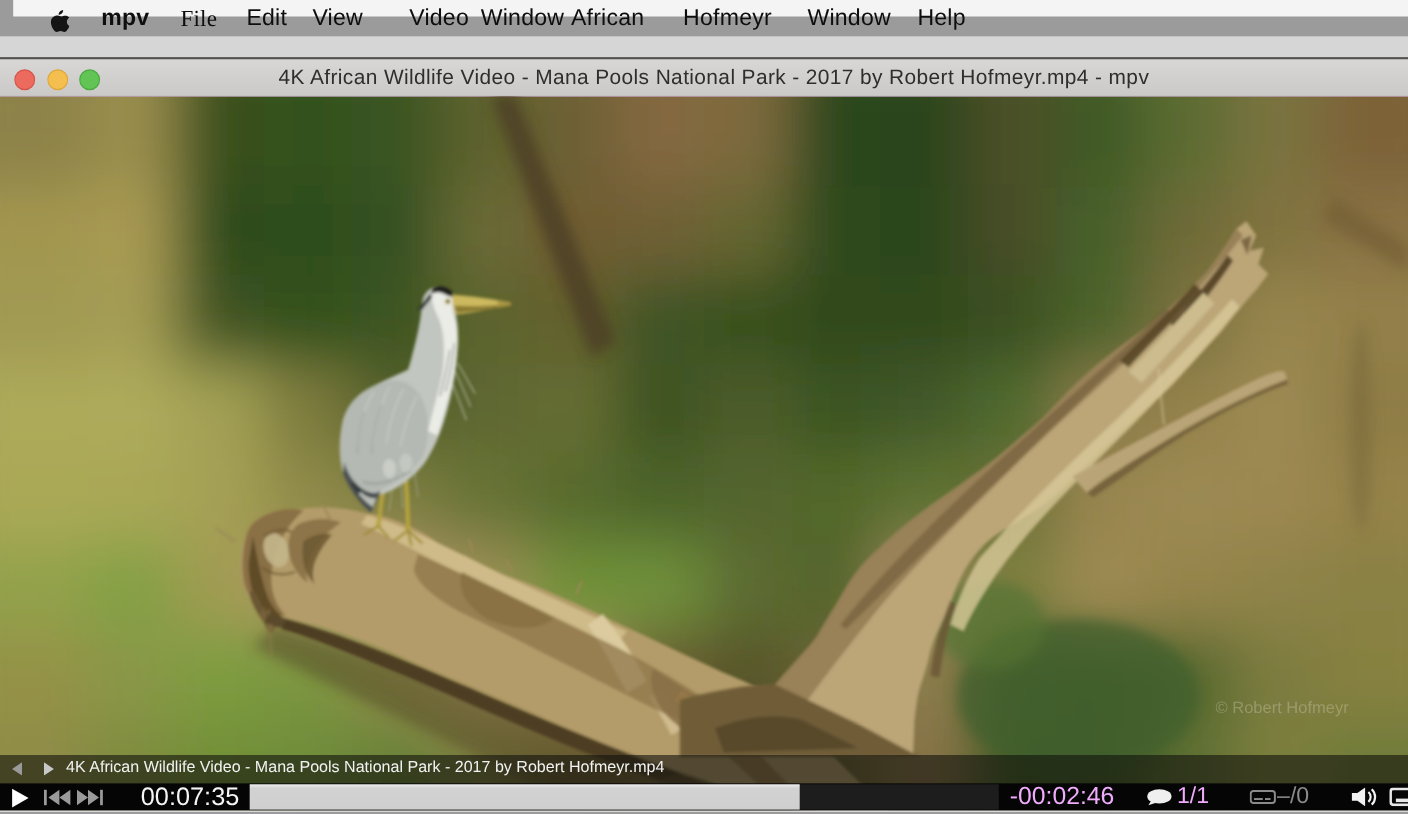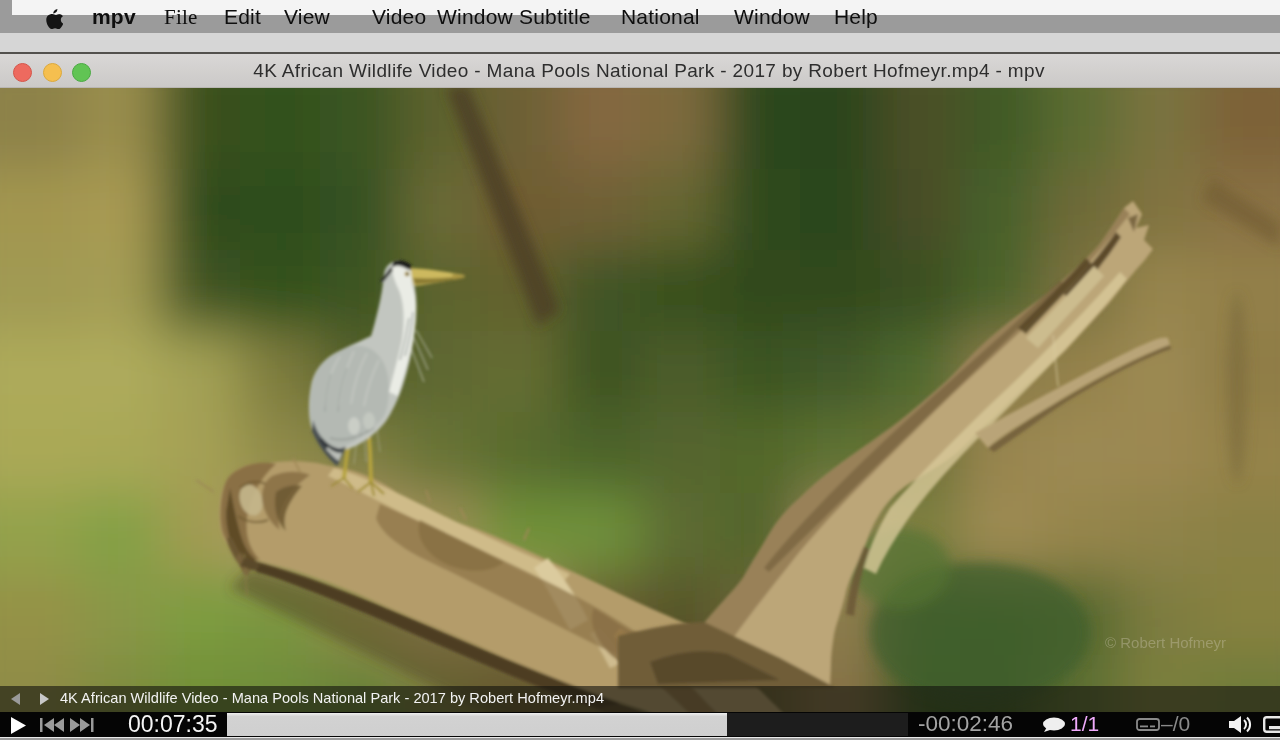--- a/index.html
+++ b/index.html
@@ -30,22 +30,22 @@
     <svg class="item" style="left:33px;top:2.5px;" width="18" height="23" viewBox="0 0 18 23">
       <path fill="#141414" d="M12.4 1.0c0.1 1.1-0.35 2.2-1.1 3.1-0.8 0.9-2.0 1.5-3.0 1.4-0.13-1.1 0.45-2.25 1.15-3.0C10.25 1.6 11.5 1.05 12.4 1.0z"></path>
       <path fill="#141414" d="M13.9 6.1c1.45 0 3.0 0.8 4.05 2.1-3.1 1.75-2.65 6.2 0.25 7.5-0.45 1.05-0.7 1.5-1.3 2.45-0.85 1.3-2.0 2.9-3.45 2.9-1.3 0-1.65-0.85-3.4-0.85-1.75 0-2.15 0.87-3.45 0.85-1.45-0.03-2.5-1.45-3.35-2.75-2.35-3.65-2.6-7.95-0.7-10.2 1.35-1.6 3.45-2.05 4.85-2.05 1.45 0 2.35 0.85 3.55 0.85 1.15 0 1.85-0.85 3.5-0.85z"></path>
     </svg>
     <div class="item" style="left:80px;font-weight:bold;">mpv</div>
     <div class="item" style="left:152px;font-family:Liberation Serif, serif;">File</div>
     <div class="item" style="left:212px;">Edit</div>
     <div class="item" style="left:272px;">View</div>
     <div class="item" style="left:360px;">Video</div>
     <div class="item" style="left:425px;">Window</div>
-    <div class="item" style="left:507px;">Subtitle</div>
-    <div class="item" style="left:609px;">National</div>
+    <div class="item" style="left:507px;">African</div>
+    <div class="item" style="left:609px;">Hofmeyr</div>
     <div class="item" style="left:722px;text-align:right;">Window</div>
     <div class="item" style="left:822px;">Help</div>
   </div>
   <div class="gap"></div>
   <div class="winborder"></div>
   <div class="titlebar"></div>
   <div class="tl red"></div>
   <div class="tl yellow"></div>
   <div class="tl green"></div>
   <div class="wintitle">4K African Wildlife Video - Mana Pools National Park - 2017 by Robert Hofmeyr.mp4 - mpv</div>
@@ -370,21 +370,21 @@
         <path d="M62 3 L52 10 L62 17 Z"></path>
         <path d="M68 3 L78 10 L68 17 Z"></path>
         <path d="M78 3 L88 10 L78 17 Z"></path>
         <rect x="89" y="3" width="2.5" height="14"></rect>
       </g>
     </svg>
     <div style="position:absolute;left:128px;top:0;width:100px;height:37px;line-height:24px;font-size:23px;color:#f5f5f5;">00:07:35</div>
 
     <div style="position:absolute;left:227px;top:1px;width:681px;height:23px;background:#1d1d1d;"></div>
     <div style="position:absolute;left:227px;top:1px;width:500px;height:23px;background:linear-gradient(#efefef,#d2d2d2 15%,#cfcfcf);"></div>
-    <div style="position:absolute;left:918px;top:0;width:105px;height:21px;line-height:24px;font-size:22.5px;color:#a3a3a3;">-00:02:46</div>
+    <div style="position:absolute;left:918px;top:0;width:105px;height:21px;line-height:24px;font-size:22.5px;color:#f0abfc;">-00:02:46</div>
     <svg style="position:absolute;left:1041px;top:5px;" width="26" height="16" viewBox="0 0 26 16">
       <ellipse cx="13" cy="7" rx="11" ry="6.5" fill="#efefef"></ellipse>
       <path d="M6 10 L3 15 L12 12 Z" fill="#efefef"></path>
     </svg>
     <div style="position:absolute;left:1070px;top:0;height:25px;line-height:24px;font-size:21px;color:#f0abfc;">1/1</div>
     <svg style="position:absolute;left:1136px;top:6px;" width="24" height="13" viewBox="0 0 24 13">
       <rect x="1" y="1" width="22" height="11" rx="2.5" fill="none" stroke="#8a8a8a" stroke-width="1.8"></rect>
       <rect x="4" y="7.5" width="8" height="1.8" fill="#8a8a8a"></rect>
       <rect x="14" y="7.5" width="5" height="1.8" fill="#8a8a8a"></rect>
     </svg>

